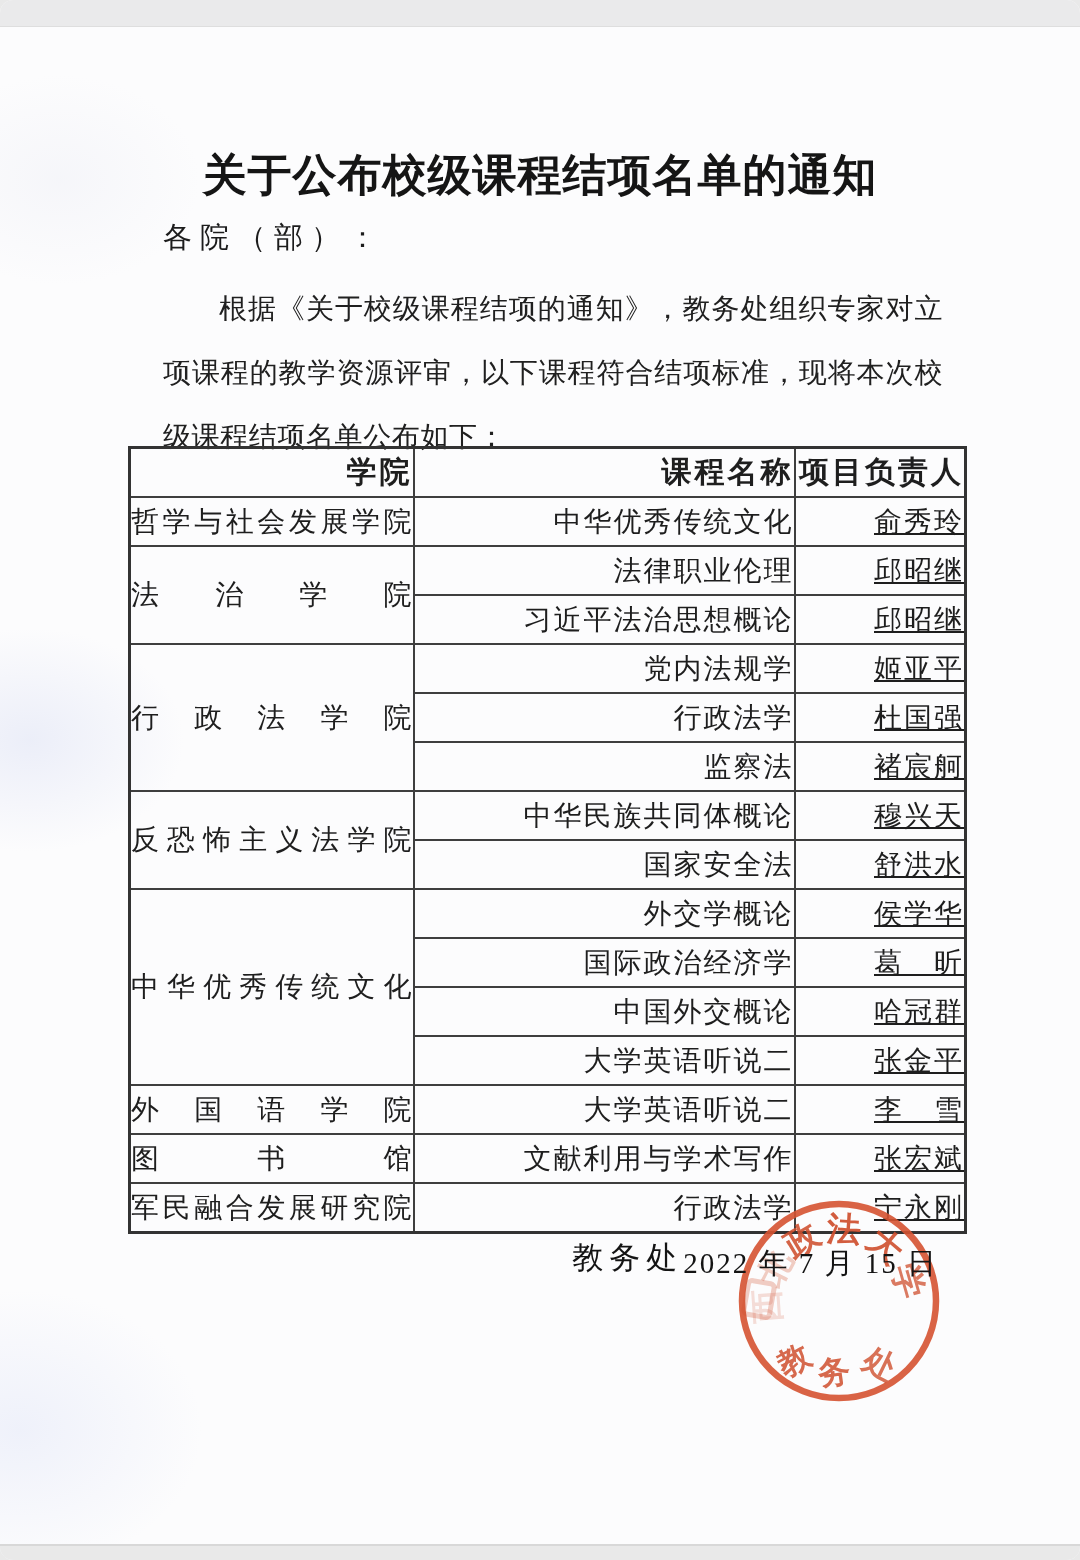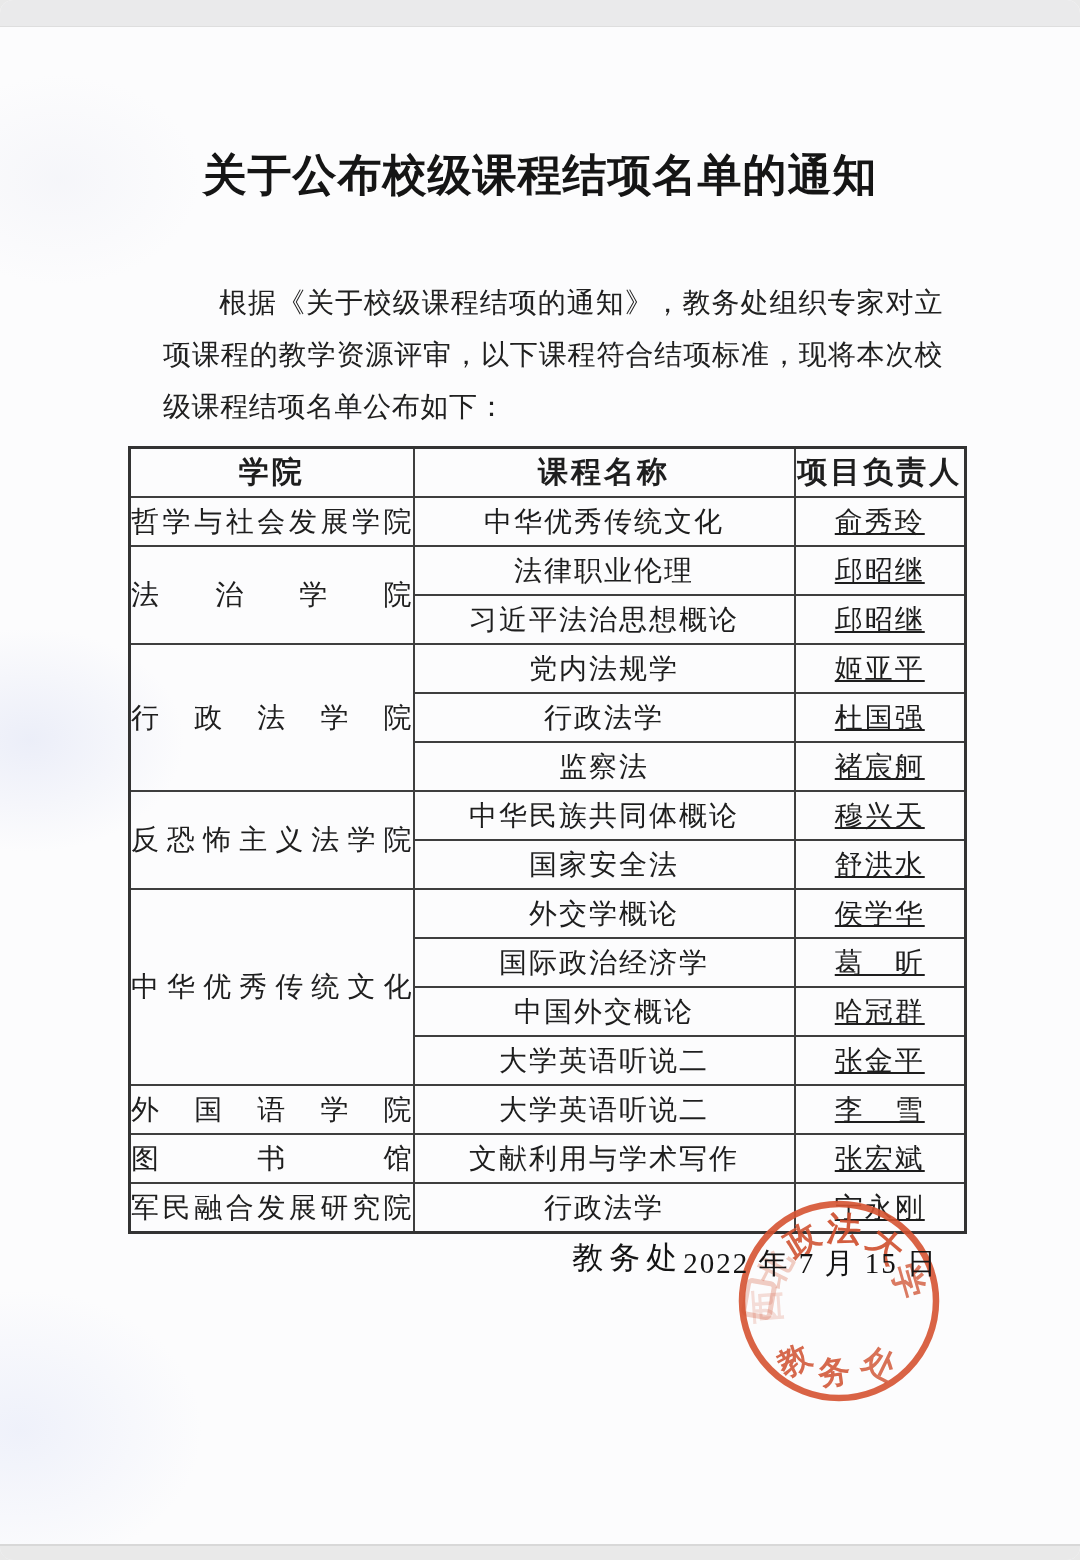--- a/index.html
+++ b/index.html
@@ -29,37 +29,37 @@
     text-align:center;
     font-size:44px;font-weight:bold;letter-spacing:1px;
     color:#151515;
   }
   .salutation{
     position:absolute;left:163px;top:218px;
     font-size:29px;letter-spacing:8px;
   }
   .body-par{
     position:absolute;left:163px;top:277px;width:780px;
-    font-size:28px;line-height:52px;letter-spacing:0.6px;
+    font-size:28px;line-height:64px;letter-spacing:0.6px;
     text-indent:2em;text-align:justify;
     color:#202020;
   }
   table.results{
     position:absolute;left:128px;top:446px;
     width:836px;
     border-collapse:collapse;
     table-layout:fixed;
     font-size:28px;
     color:#1e1e1e;
   }
   table.results td, table.results th{
     border:2px solid #3e3e3e;
     padding:0;
     height:47px;
-    text-align:center;
+    text-align:right;
     vertical-align:middle;
     font-weight:normal;
     overflow:hidden;
   }
   table.results{border:3px solid #333;}
   table.results th{
     font-weight:bold;font-size:30px;letter-spacing:3px;
   }
   td.college{
     text-align:center;
@@ -90,20 +90,21 @@
 </head>
 <body>
 
 <div class="page">
 
   <div class="edge-top"></div>
   <div class="edge-bottom"></div>
 
   <div class="doc-title">关于公布校级课程结项名单的通知</div>
 
+  <div class="salutation">各院（部）：</div>
 
   <div class="body-par">根据《关于校级课程结项的通知》，教务处组织专家对立项课程的教学资源评审，以下课程符合结项标准，现将本次校级课程结项名单公布如下：</div>
 
   <table class="results">
     <colgroup>
       <col style="width:284px">
         <col style="width:381px">
         <col style="width:171px">
     </colgroup>
     <tbody>

